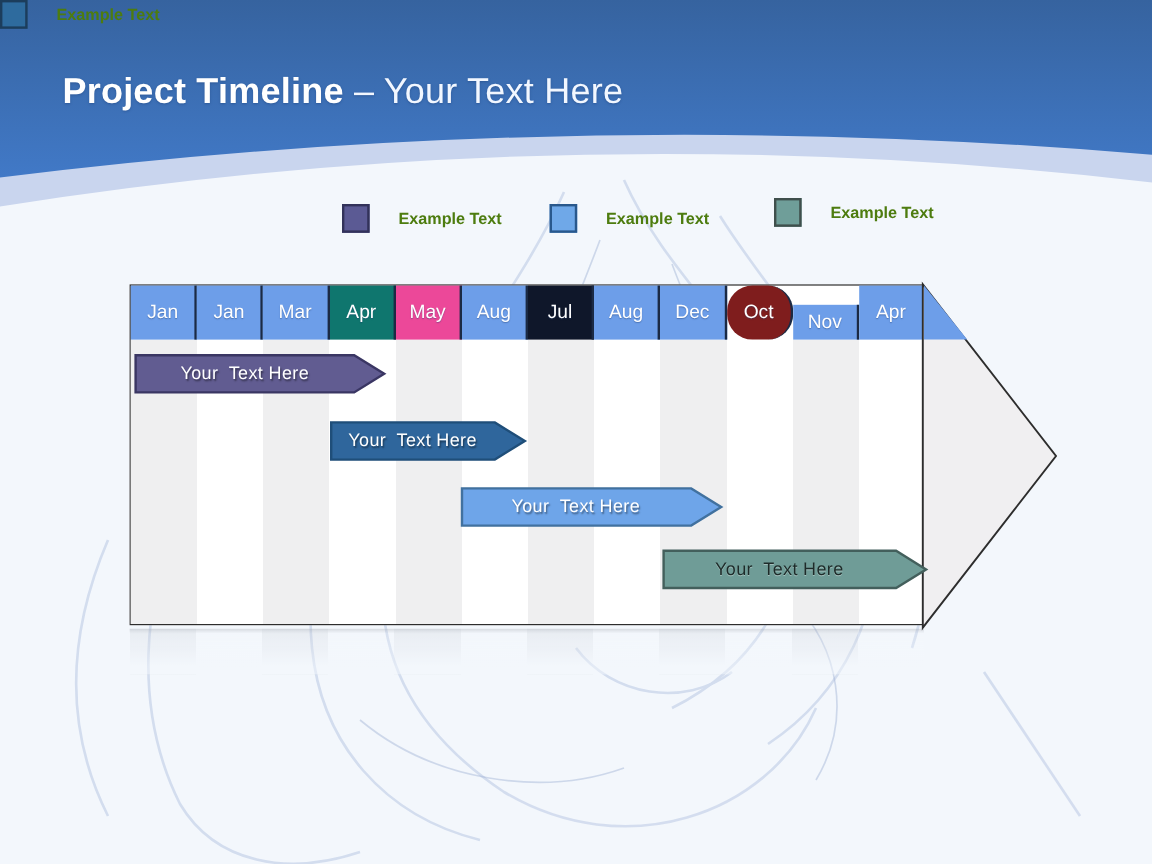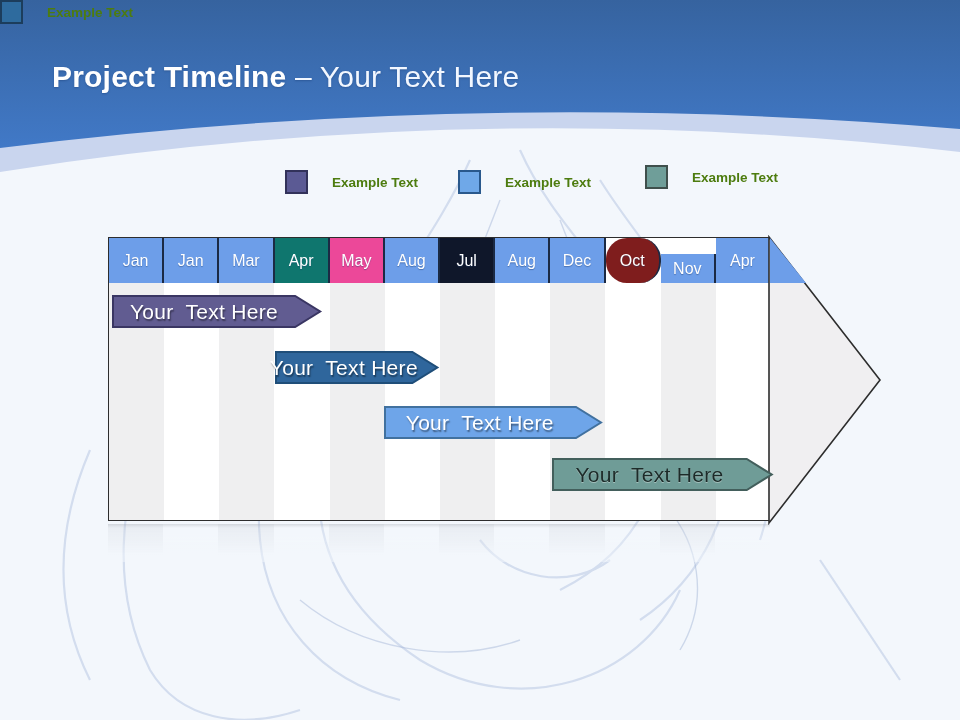--- a/index.html
+++ b/index.html
@@ -37,21 +37,21 @@
   .tl-header .mcell{
     flex:1 1 0;box-sizing:border-box;display:flex;align-items:center;justify-content:center;
     color:#ffffff;font-size:16px;text-shadow:0 1px 1px rgba(30,60,110,.45);
   }
   .tl-body{position:absolute;left:0;top:45px;width:100%;height:237px;}
   .tl-head-svg{position:absolute;left:660px;top:-1px;width:114px;height:288px;overflow:visible;}
   .bar{position:absolute;z-index:4;}
   .bar svg{position:absolute;left:0;top:0;overflow:visible;}
   .bar .bar-label{
     position:absolute;left:0;top:0;height:100%;display:flex;align-items:center;justify-content:center;
-    font-size:21px;white-space:pre;letter-spacing:.3px;
+    font-size:15px;white-space:pre;letter-spacing:.3px;
   }
   .bar.light-text .bar-label{color:#fff;text-shadow:1px 1.5px 1.5px rgba(0,0,0,.45);}
   .bar.dark-text .bar-label{color:#1d2b29;text-shadow:0 1px 0 rgba(255,255,255,.35);}
   
   .tl-reflect{
     position:absolute;left:108px;top:524px;width:662px;height:38px;z-index:1;opacity:.5;
     background-image:
       linear-gradient(to bottom, rgba(243,247,252,.15) 0%, #f3f7fc 85%),
       linear-gradient(to bottom, rgba(120,125,135,.55) 0px, rgba(120,125,135,0) 4px),
       repeating-linear-gradient(90deg, rgba(150,155,165,.28) 0px, rgba(150,155,165,.28) 55.17px, rgba(255,255,255,.1) 55.17px, rgba(255,255,255,.1) 110.34px);

